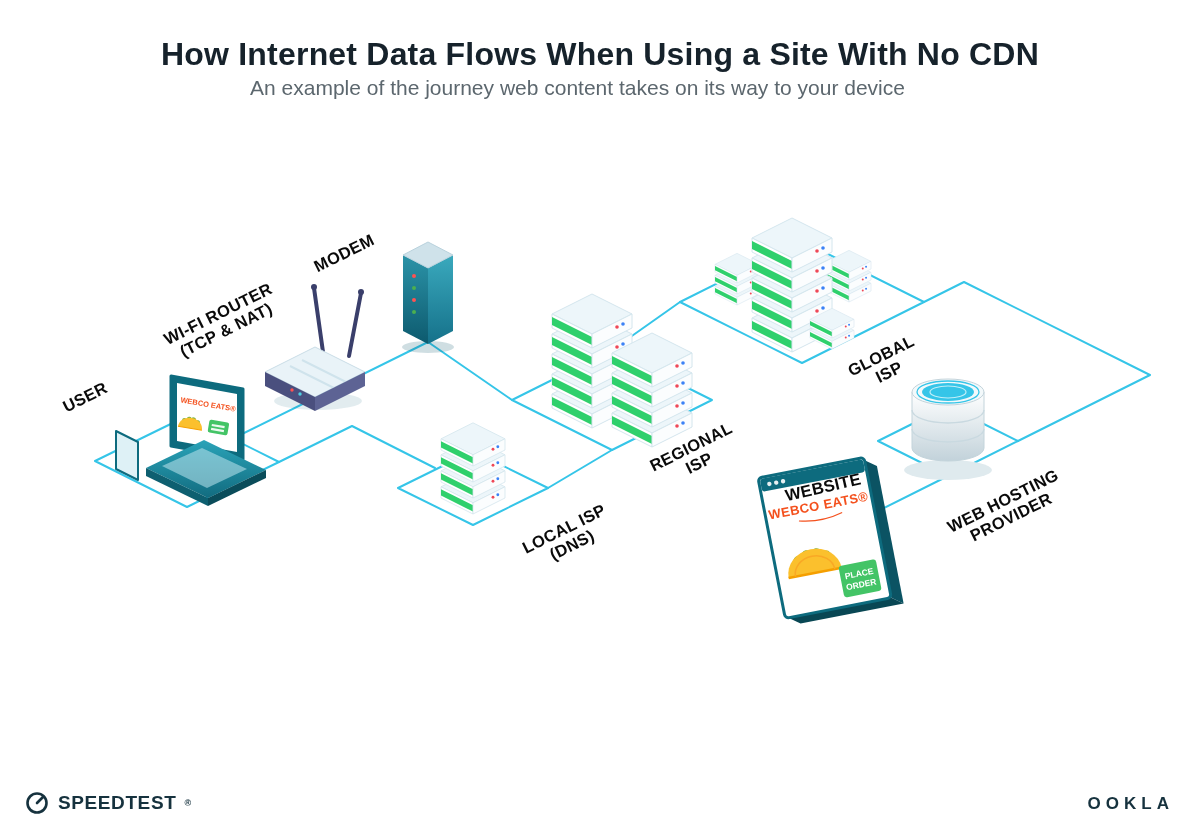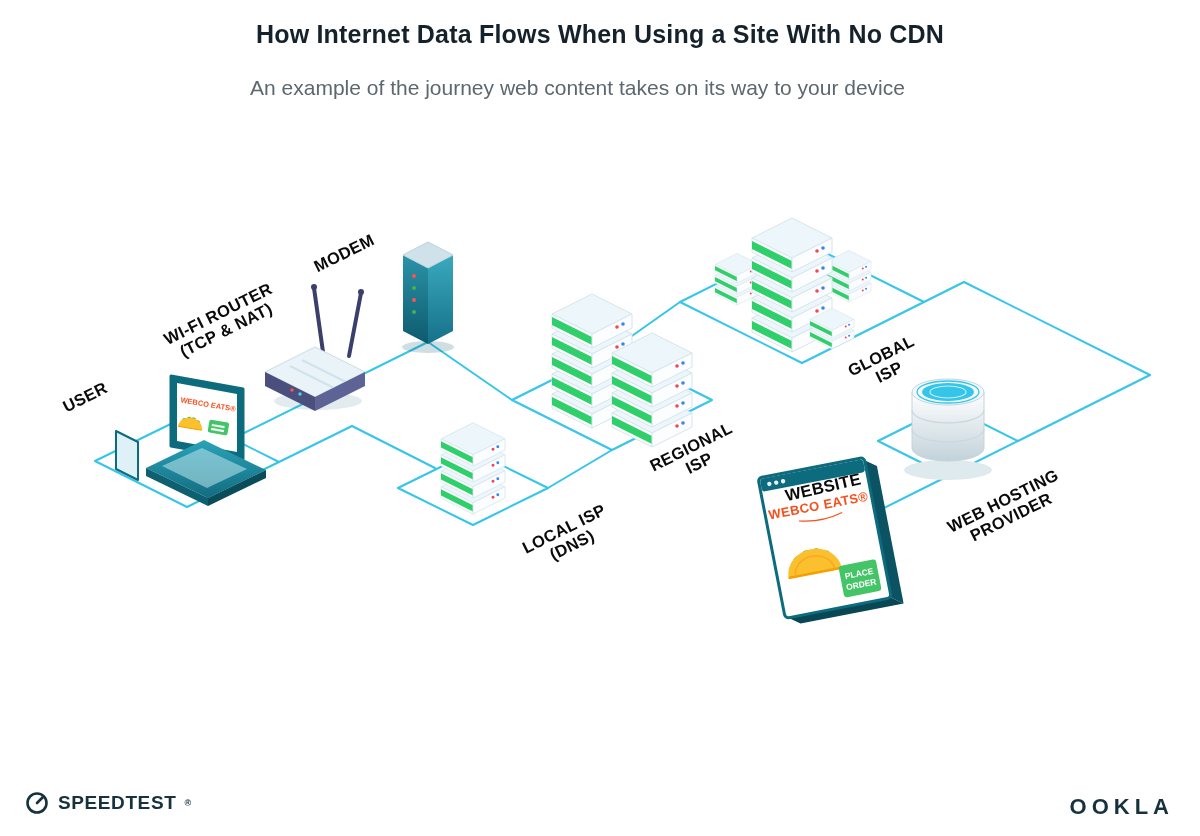--- a/index.html
+++ b/index.html
@@ -1,29 +1,29 @@
 <!DOCTYPE html>
 <html><head>
 <meta charset="utf-8">
 <style>
   html,body{margin:0;padding:0;background:#ffffff;}
   .stage{position:relative;width:1200px;height:836px;background:#ffffff;overflow:hidden;
          font-family:"Liberation Sans",sans-serif;}
-  .title{position:absolute;top:20px;left:0;width:1200px;text-align:center;
-         font-size:25px;font-weight:700;color:#16222b;letter-spacing:.2px;}
+  .title{position:absolute;top:36px;left:0;width:1200px;text-align:center;
+         font-size:32px;font-weight:700;color:#16222b;letter-spacing:.2px;}
   .subtitle{position:absolute;top:76px;left:0;width:1155px;text-align:center;
          font-size:21px;font-weight:400;color:#5c676e;}
   .iso-label{position:absolute;transform:translate(-50%,-50%) rotate(-26.5deg);
          font-weight:800;color:#0a0a0a;font-size:16.5px;line-height:1.12;
          text-align:center;white-space:nowrap;letter-spacing:.3px;}
   .iso-label.flat{transform:translate(-50%,-50%) rotate(-13deg);}
   .footer-left{position:absolute;left:24px;top:790px;display:flex;align-items:center;gap:8px;}
   .footer-left .word{font-size:19px;font-weight:800;color:#16323e;letter-spacing:.6px;}
   .footer-left sup{font-size:9px;font-weight:700;color:#16323e;}
-  .footer-right{position:absolute;right:26px;top:794px;font-size:22px;font-weight:700;
+  .footer-right{position:absolute;right:26px;top:794px;font-size:17px;font-weight:700;
          color:#16323e;letter-spacing:5px;}
   svg{position:absolute;left:0;top:0;}
 </style>
 </head>
 <body>
 
 <div class="stage">
 
   <div class="title">How Internet Data Flows When Using a Site With No CDN</div>
   <div class="subtitle">An example of the journey web content takes on its way to your device</div>

